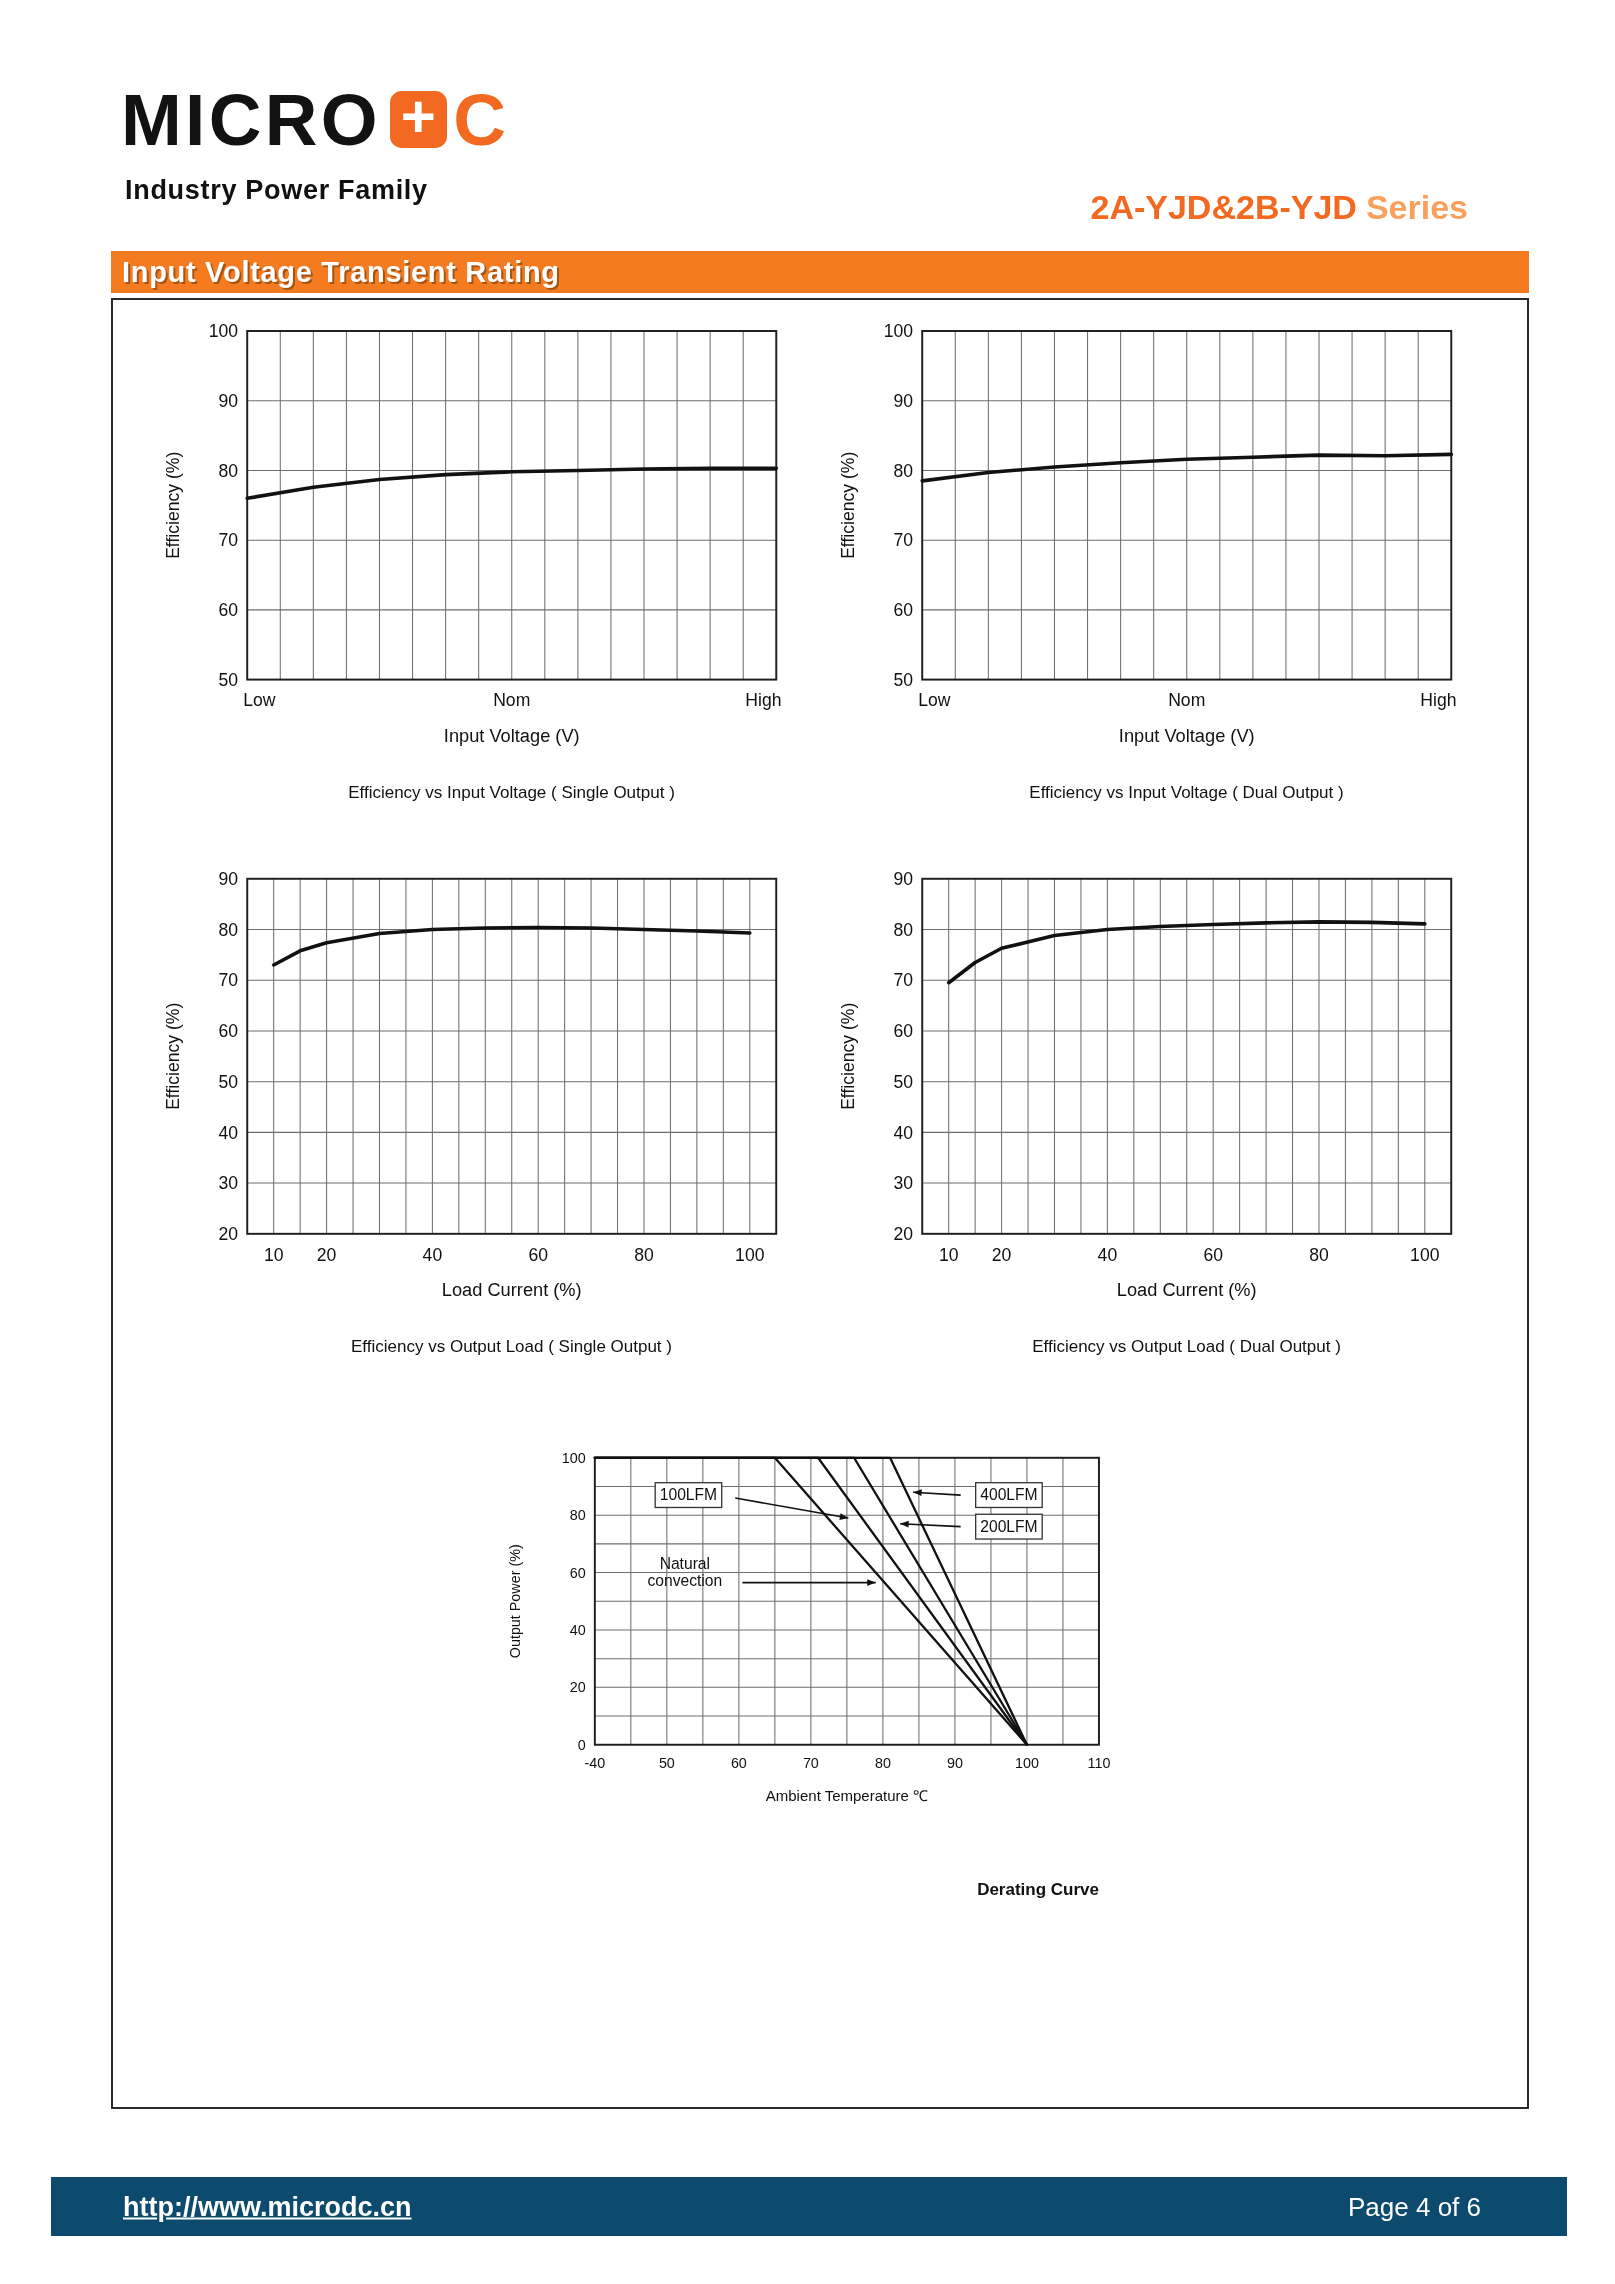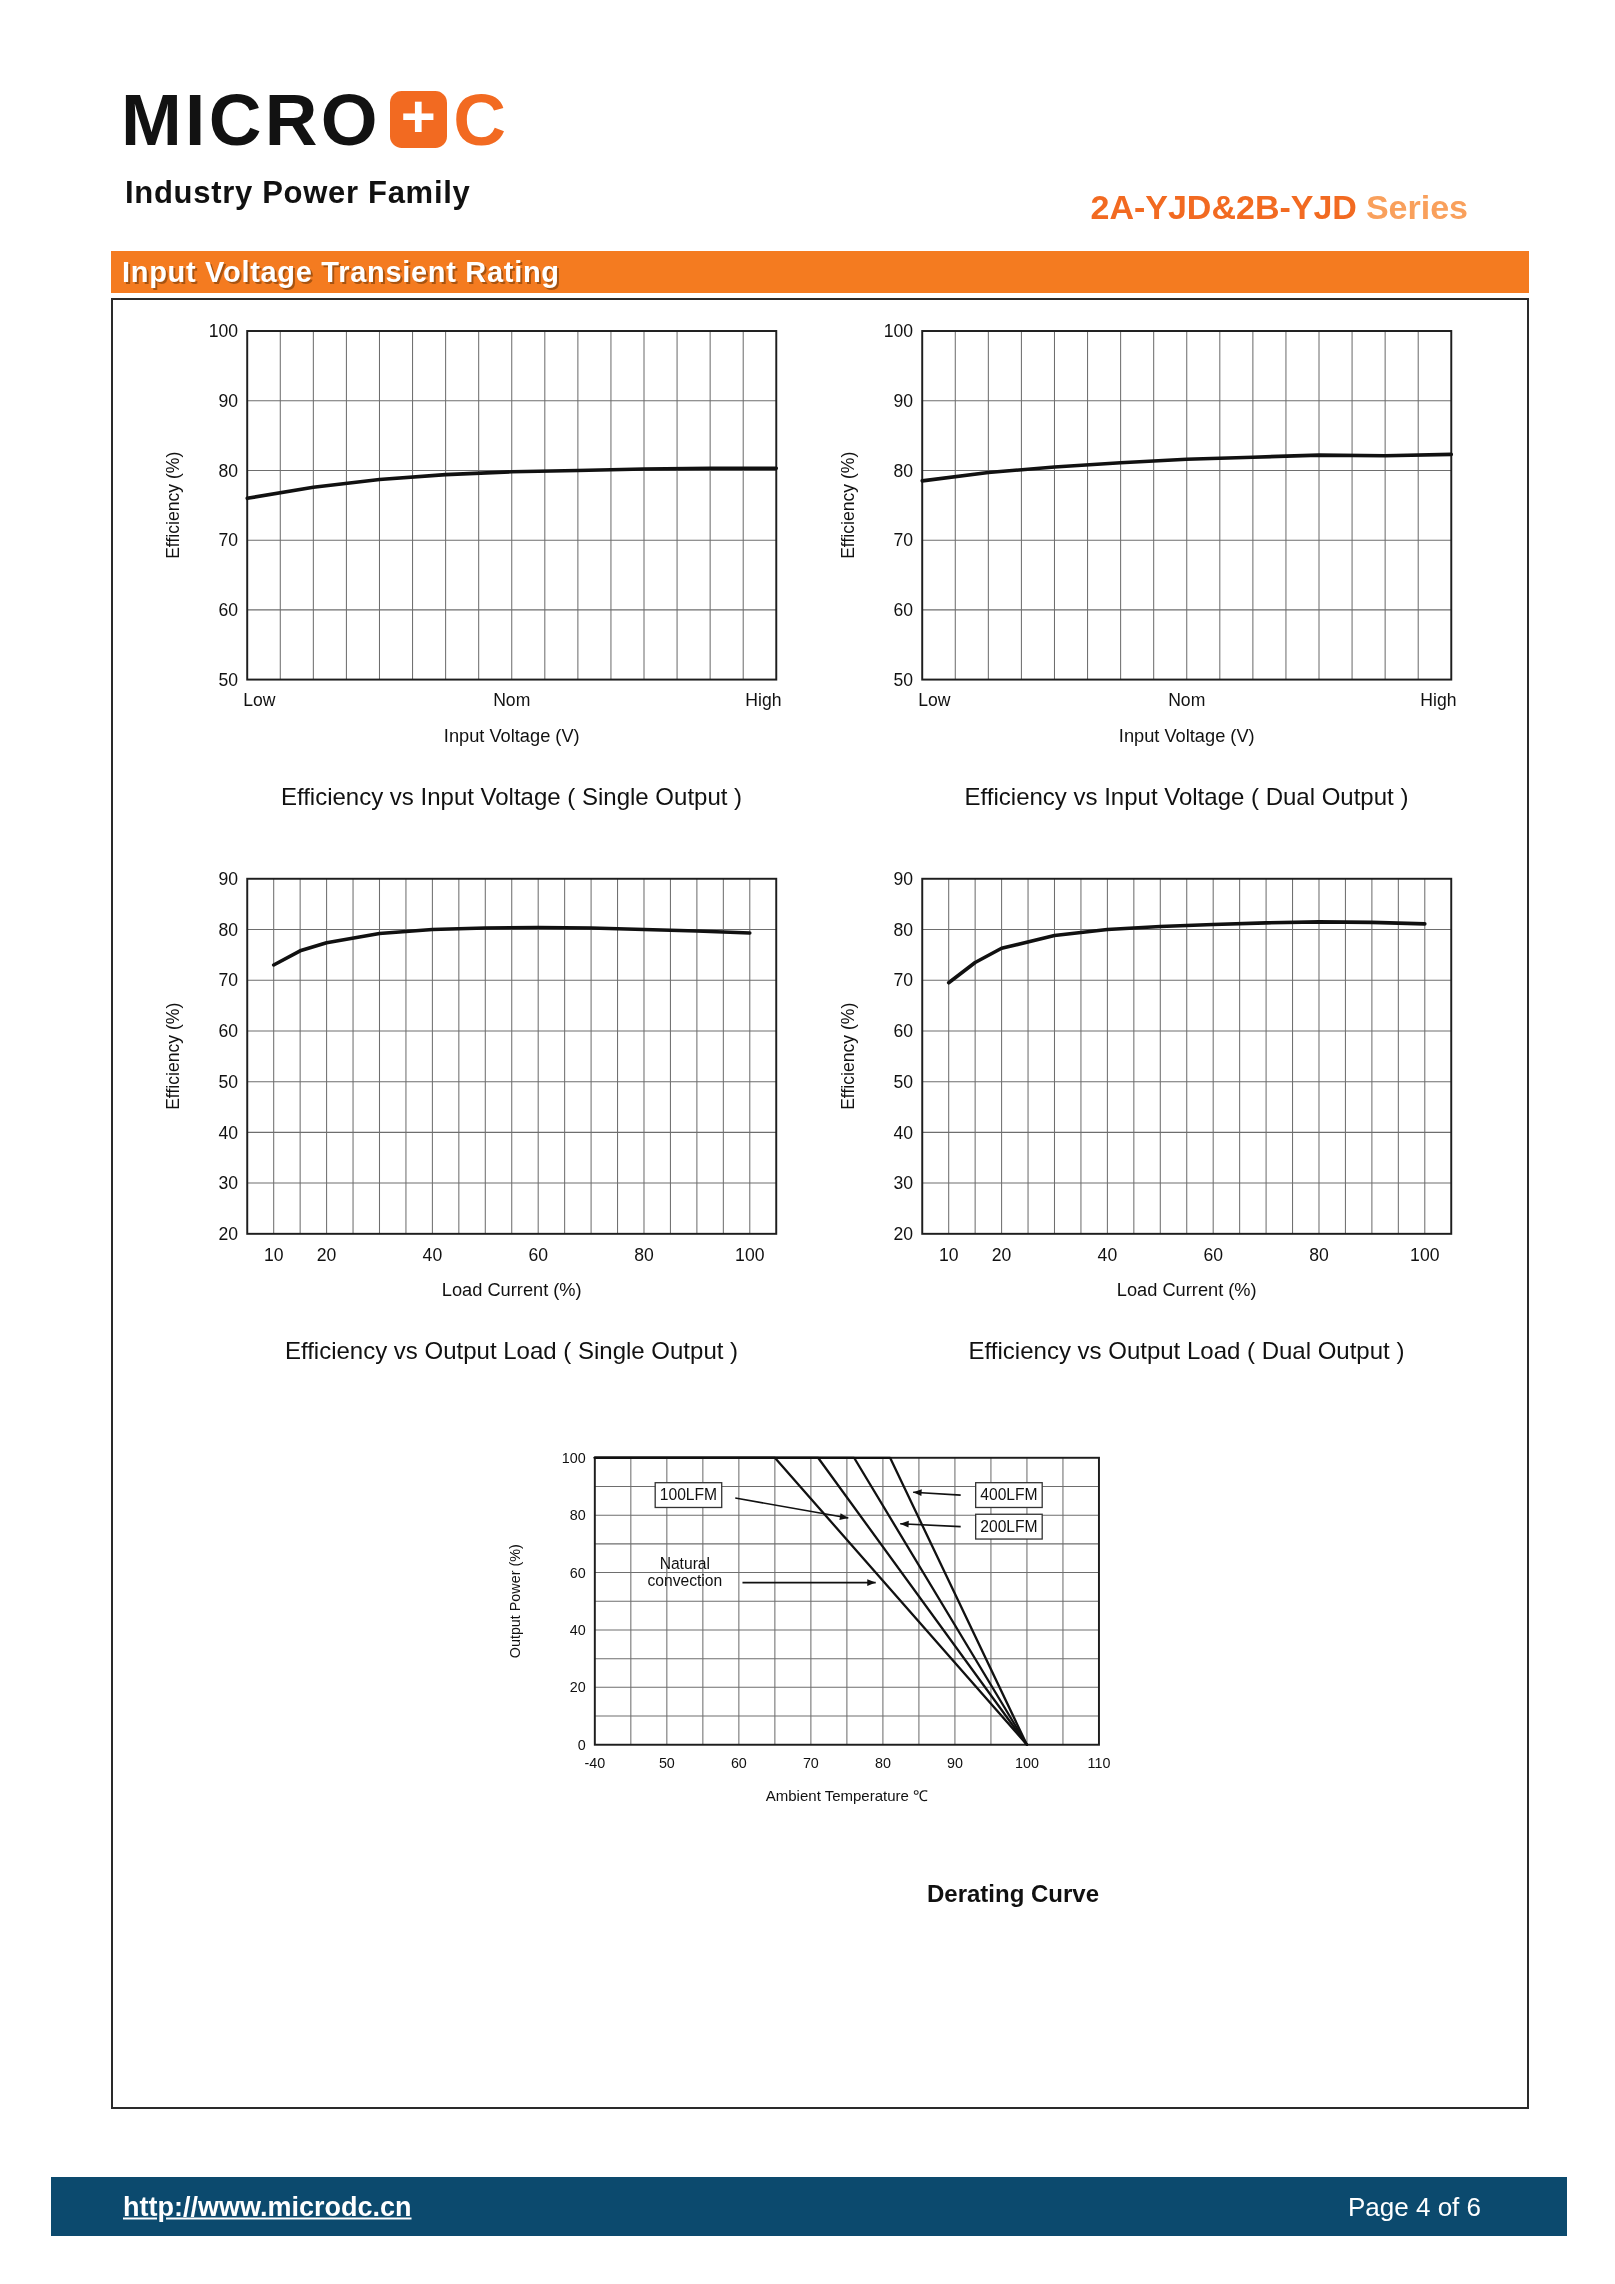--- a/index.html
+++ b/index.html
@@ -6,36 +6,36 @@
   .page{position:relative;width:1616px;height:2284px;background:#ffffff;
         font-family:"Liberation Sans",sans-serif;overflow:hidden;margin:0 auto;}
 
   
   .logo-row{position:absolute;left:121px;top:83px;display:flex;align-items:center;justify-content:center;}
   .logo-micro{font-size:73px;font-weight:900;color:#121212;letter-spacing:3.3px;line-height:1;}
   .logo-plus-box{width:57px;height:57px;background:#F26A21;border-radius:11.7px;
                  display:flex;align-items:center;justify-content:center;margin:0 6.5px 0 9px;}
   .logo-plus{color:#ffffff;font-size:60px;font-weight:900;line-height:1;margin-top:-5.2px;}
   .logo-c{font-size:73px;font-weight:900;color:#F26A21;line-height:1;}
-  .tagline{position:absolute;left:125px;top:175px;font-size:31px;font-weight:bold;color:#111;letter-spacing:0.7px;}
+  .tagline{position:absolute;left:125px;top:175px;font-size:27px;font-weight:bold;color:#111;letter-spacing:0.7px;}
   .series-title{position:absolute;top:188px;right:148px;font-size:34px;white-space:nowrap;}
   .series-name{color:#F26A21;font-weight:800;}
   .series-suffix{color:#F9A05C;font-weight:600;margin-left:9px;}
 
   
   .banner{position:absolute;left:111px;top:251px;width:1418px;height:42px;background:#F47B20;
           display:flex;align-items:center;}
   .banner-text{color:#fff;font-weight:bold;font-size:29px;padding-left:11px;letter-spacing:0.7px;
                text-shadow:2px 2px 0 rgba(70,35,0,0.45);}
   .content-box{position:absolute;left:111px;top:298px;width:1418px;height:1811px;
                border:2px solid #2a2a2a;background:#fff;box-sizing:border-box;}
 
   
   .chart{position:absolute;}
-  .caption{text-align:center;font-size:24px;color:#111;}
+  .caption{text-align:center;font-size:17px;color:#111;}
   .caption.bold{font-weight:bold;text-align:right;}
   svg text{font-family:"Liberation Sans",sans-serif;}
 
   
   .footer{position:absolute;left:51px;top:2177px;width:1516px;height:59px;background:#0c4a6e;}
   .footer-url{position:absolute;left:72px;top:50%;transform:translateY(-50%);
               color:#fff;font-size:27px;font-weight:bold;text-decoration:underline;cursor:pointer;}
   .footer-contact{position:absolute;left:450px;top:50%;transform:translateY(-50%);
                   color:#fff;font-size:26px;font-family:"Liberation Serif",serif;white-space:nowrap;}
   .footer-page{position:absolute;left:1297px;top:50%;transform:translateY(-50%);

